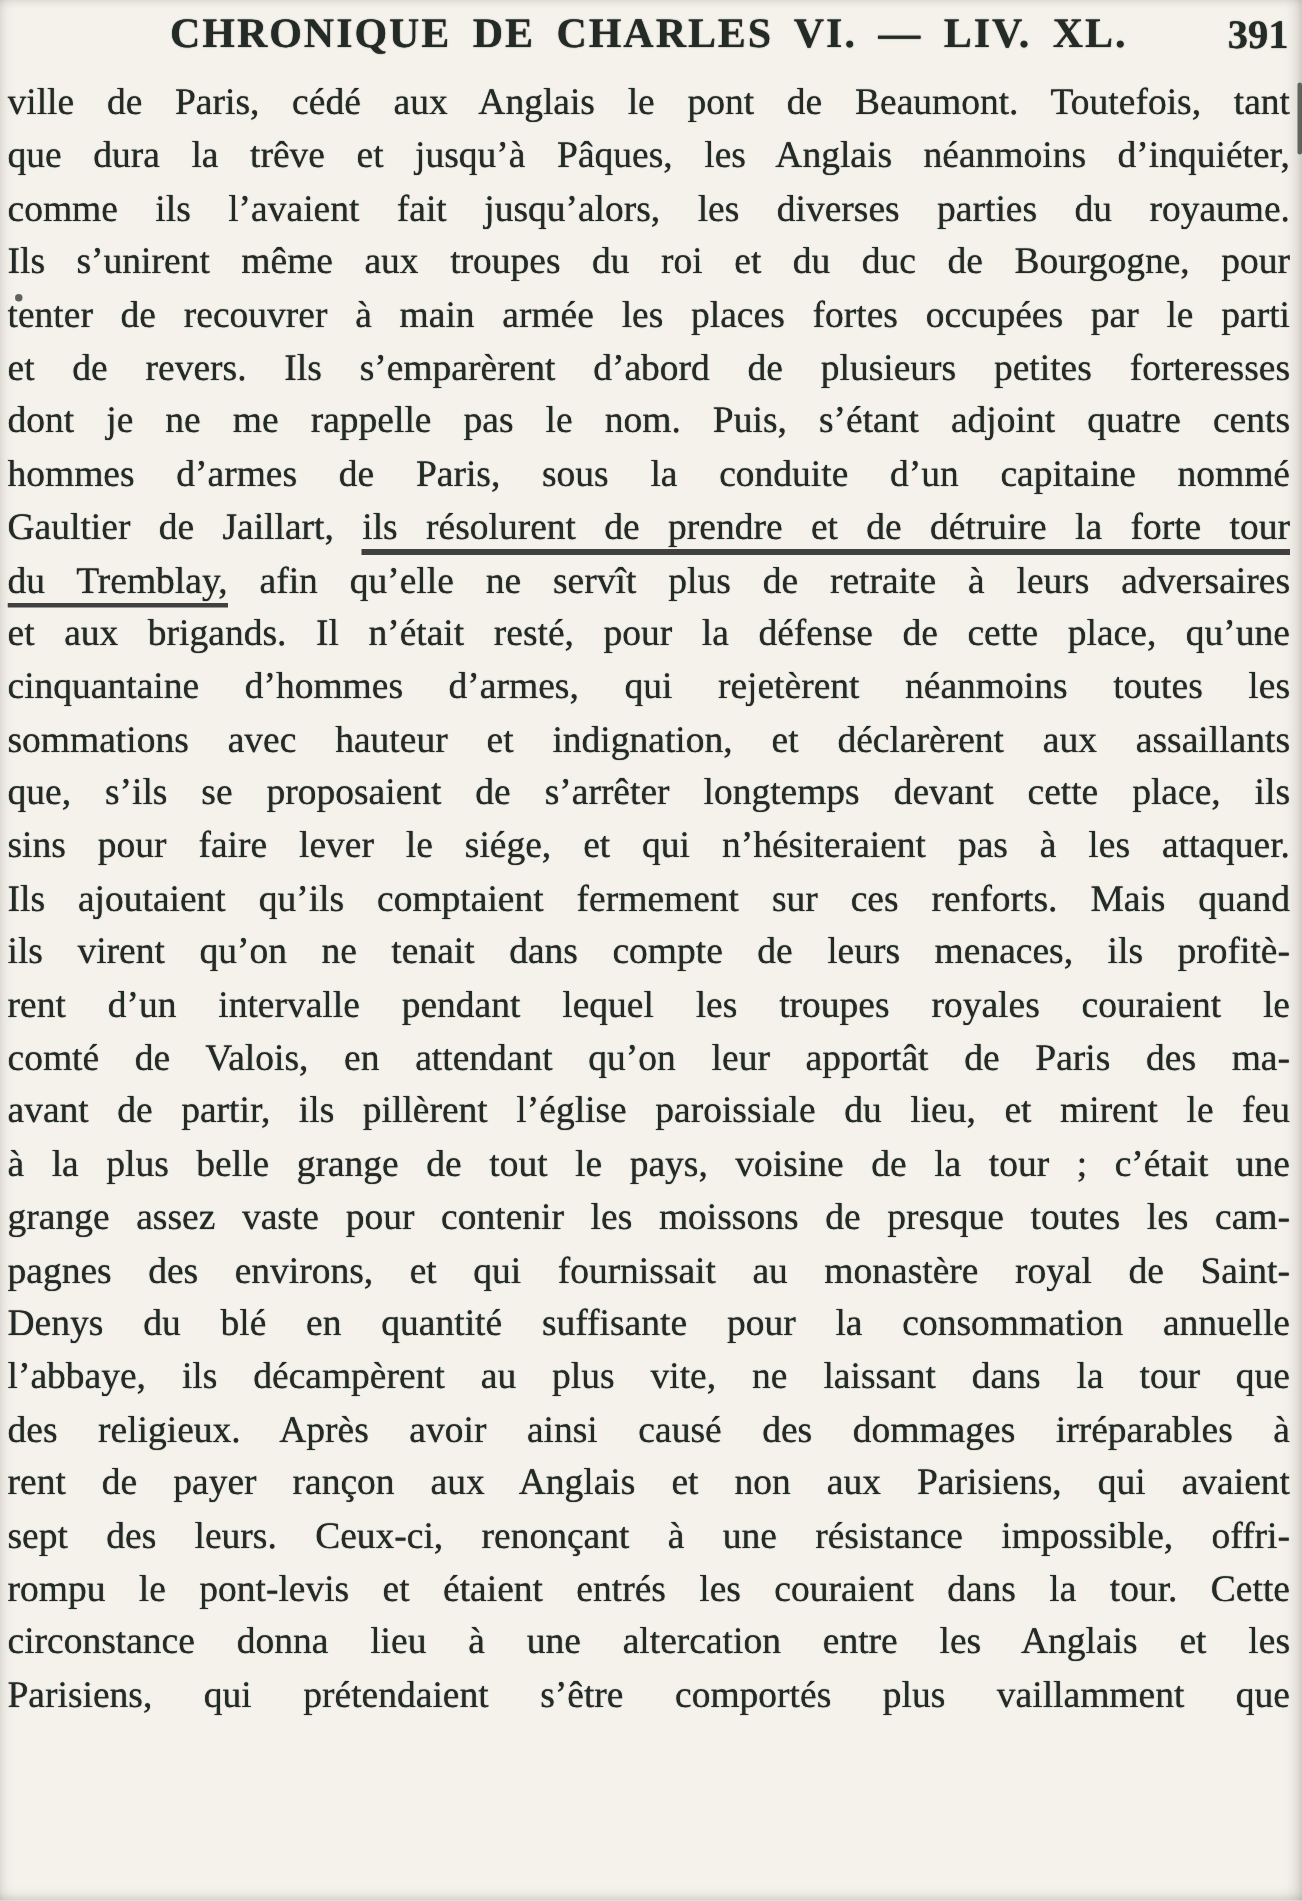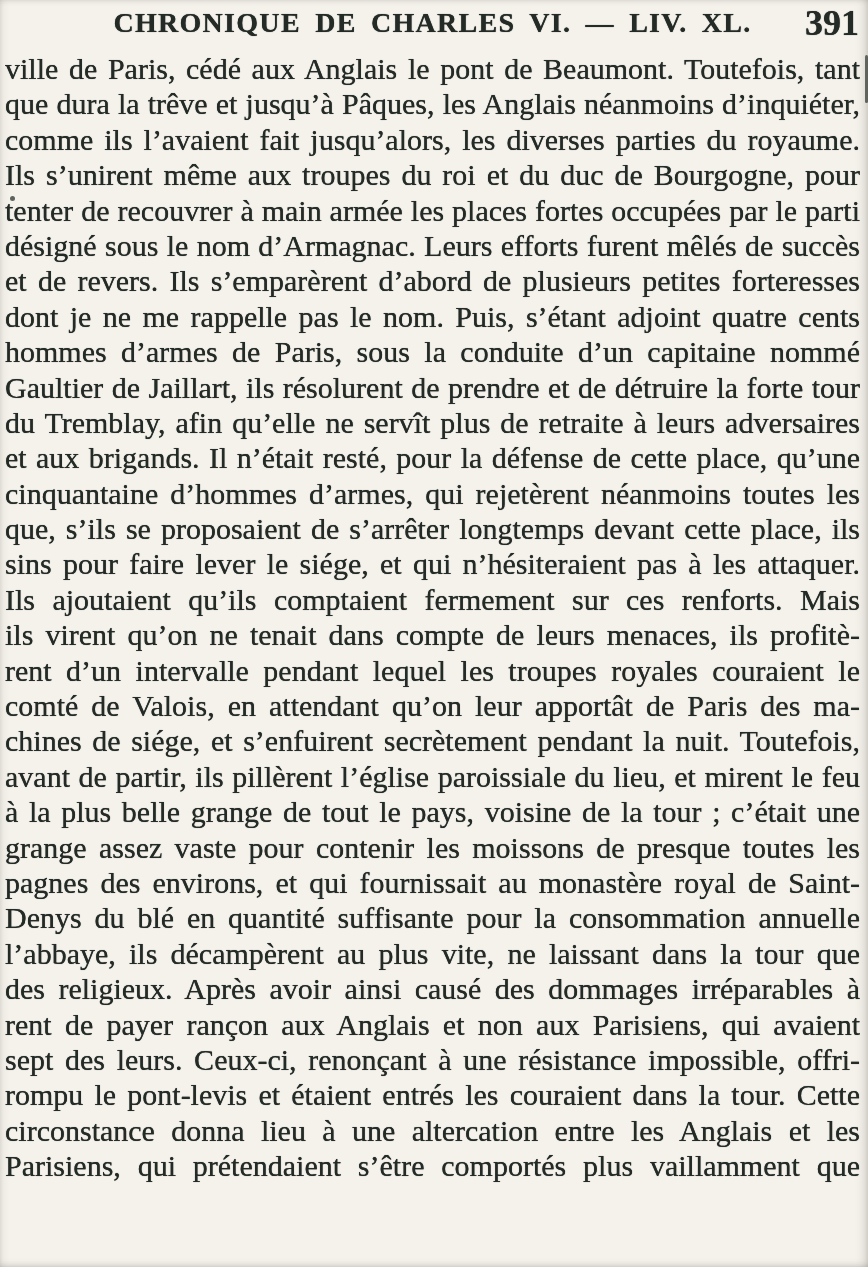--- a/index.html
+++ b/index.html
@@ -33,27 +33,27 @@
     font-weight: 700;
     font-size: 28px;
     line-height: 38px;
     letter-spacing: 1.3px;
     word-spacing: 6px;
     text-shadow: 0 0 0.8px currentColor;
   }
   .pageno {
     position: absolute; right: 1px; top: 0;
     font-weight: 700;
-    font-size: 36px;
+    font-size: 27px;
     line-height: 38px;
     text-shadow: 0 0 0.8px currentColor;
   }
   .bodytext { margin-top: 3px; }
   .line {
-    font-size: 30px;
+    font-size: 25px;
     line-height: 35.4px;
     height: 35.4px;
     overflow: hidden;
     text-align: justify;
     text-align-last: justify;
     text-shadow: 0 0 0.7px currentColor;
   }
   .hl { border-bottom: 4px solid #404040; padding-bottom: 1px; }
   .artifact { position: absolute; background: #2c332e; }
   .a1 { right: 0; top: 55px; width: 3px; height: 48px; opacity: .7; border-radius: 2px; }
@@ -67,35 +67,34 @@
     <div class="title">CHRONIQUE DE CHARLES VI. — LIV. XL.</div>
     <div class="pageno">391</div>
   </header>
 
   <main class="bodytext">
       <div class="line"><span>ville de Paris, cédé aux Anglais le pont de Beaumont. Toutefois, tant</span></div>
       <div class="line"><span>que dura la trêve et jusqu’à Pâques, les Anglais néanmoins d’inquiéter,</span></div>
       <div class="line"><span>comme ils l’avaient fait jusqu’alors, les diverses parties du royaume.</span></div>
       <div class="line"><span>Ils s’unirent même aux troupes du roi et du duc de Bourgogne, pour</span></div>
       <div class="line"><span>tenter de recouvrer à main armée les places fortes occupées par le parti</span></div>
-      <div class="line"><span>désigné sous le nom d’Armagnac. Leurs efforts furent mêlés de succès</span></div>
       <div class="line"><span>et de revers. Ils s’emparèrent d’abord de plusieurs petites forteresses</span></div>
       <div class="line"><span>dont je ne me rappelle pas le nom. Puis, s’étant adjoint quatre cents</span></div>
       <div class="line"><span>hommes d’armes de Paris, sous la conduite d’un capitaine nommé</span></div>
       <div class="line"><span>Gaultier de Jaillart, </span><span class="hl">ils résolurent de prendre et de détruire la forte tour</span></div>
       <div class="line"><span></span><span class="hl">du Tremblay,</span><span> afin qu’elle ne servît plus de retraite à leurs adversaires</span></div>
       <div class="line"><span>et aux brigands. Il n’était resté, pour la défense de cette place, qu’une</span></div>
       <div class="line"><span>cinquantaine d’hommes d’armes, qui rejetèrent néanmoins toutes les</span></div>
+      <div class="line"><span>sommations avec hauteur et indignation, et déclarèrent aux assaillants</span></div>
       <div class="line"><span>que, s’ils se proposaient de s’arrêter longtemps devant cette place, ils</span></div>
       <div class="line"><span>sins pour faire lever le siége, et qui n’hésiteraient pas à les attaquer.</span></div>
       <div class="line"><span>Ils ajoutaient qu’ils comptaient fermement sur ces renforts. Mais quand</span></div>
       <div class="line"><span>ils virent qu’on ne tenait dans compte de leurs menaces, ils profitè-</span></div>
       <div class="line"><span>rent d’un intervalle pendant lequel les troupes royales couraient le</span></div>
       <div class="line"><span>comté de Valois, en attendant qu’on leur apportât de Paris des ma-</span></div>
-      <div class="line"><span>chines de siége, et s’enfuirent secrètement pendant la nuit. Toutefois,</span></div>
       <div class="line"><span>avant de partir, ils pillèrent l’église paroissiale du lieu, et mirent le feu</span></div>
       <div class="line"><span>à la plus belle grange de tout le pays, voisine de la tour ; c’était une</span></div>
       <div class="line"><span>grange assez vaste pour contenir les moissons de presque toutes les cam-</span></div>
       <div class="line"><span>pagnes des environs, et qui fournissait au monastère royal de Saint-</span></div>
       <div class="line"><span>Denys du blé en quantité suffisante pour la consommation annuelle</span></div>
       <div class="line"><span>l’abbaye, ils décampèrent au plus vite, ne laissant dans la tour que</span></div>
       <div class="line"><span>des religieux. Après avoir ainsi causé des dommages irréparables à</span></div>
       <div class="line"><span>rent de payer rançon aux Anglais et non aux Parisiens, qui avaient</span></div>
       <div class="line"><span>sept des leurs. Ceux-ci, renonçant à une résistance impossible, offri-</span></div>
       <div class="line"><span>rompu le pont-levis et étaient entrés les couraient dans la tour. Cette</span></div>

